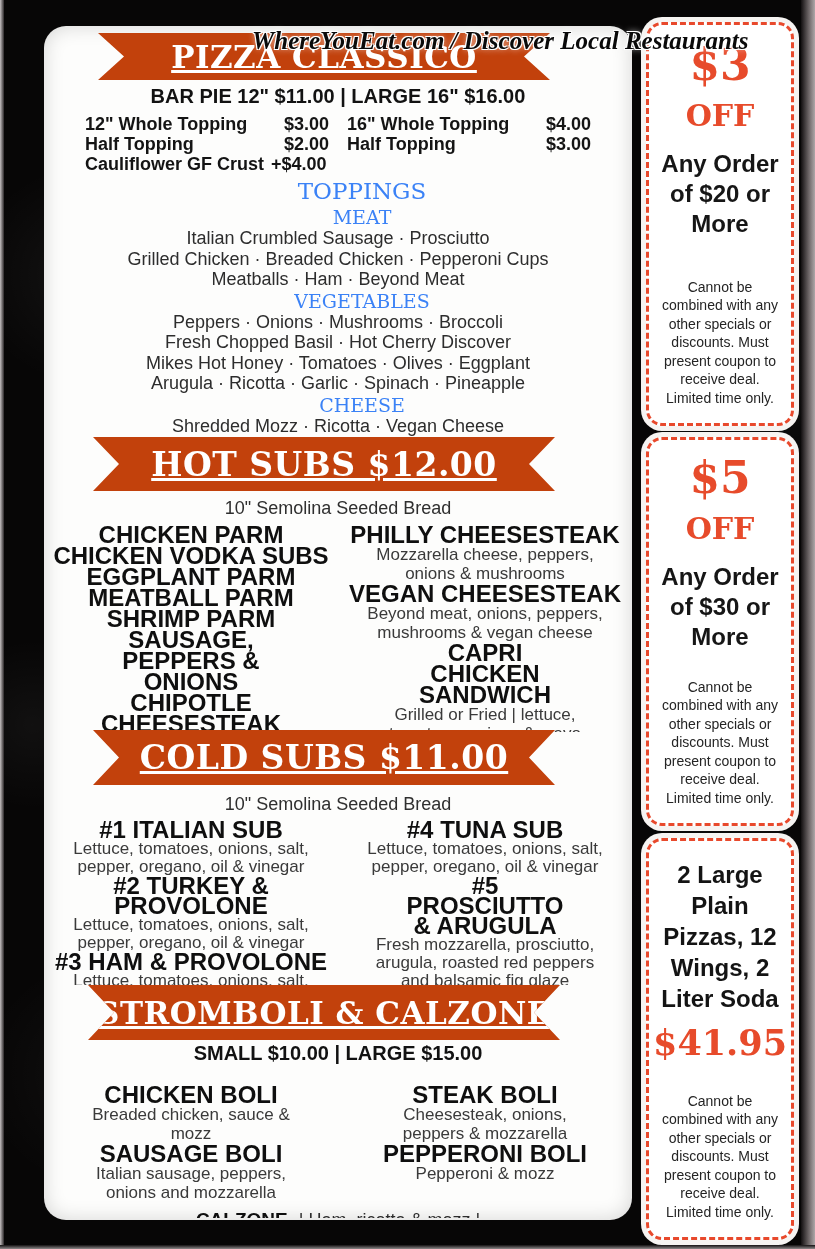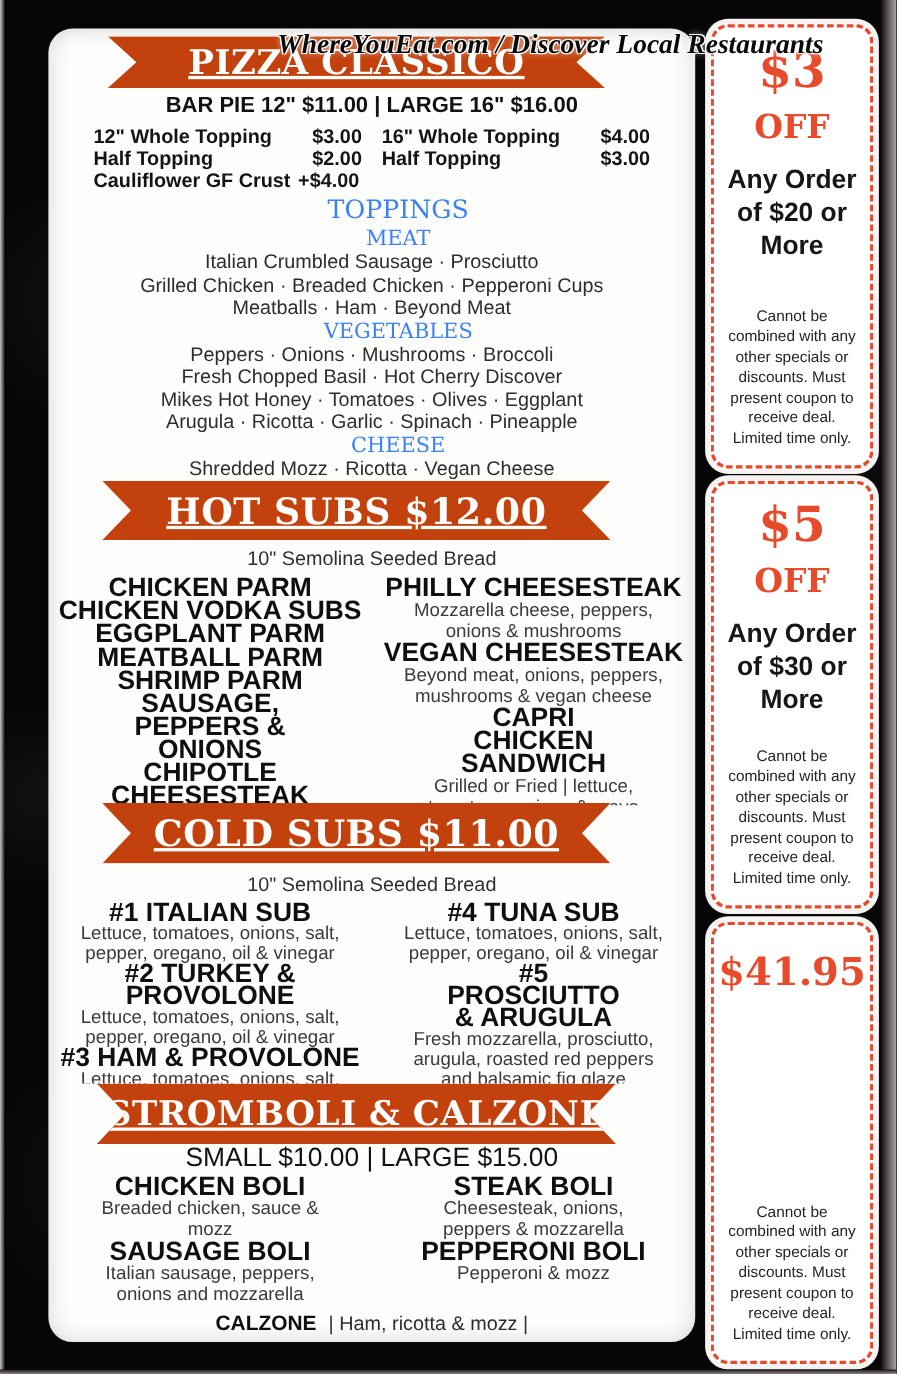--- a/index.html
+++ b/index.html
@@ -54,21 +54,21 @@
   .cols{display:flex;}
   .col{flex:1;padding:0 4px;}
   .item-name{font-weight:700;font-size:24px;line-height:21px;color:#0f0f0f;}
   .item-name.narrow{max-width:195px;margin:0 auto;}
   .item-name.narrow2{max-width:172px;margin:0 auto;}
   .item-desc{font-size:17px;line-height:19px;color:#3a3a3a;max-width:238px;margin:0 auto;}
   #cold-block .item-name{line-height:20px;}
   #cold-block .item-desc{max-width:244px;line-height:18px;}
   #strom-block .item-name{line-height:22px;}
   #strom-block .item-desc{max-width:218px;line-height:18.5px;}
-  .size-line{font-weight:400;font-size:24px;line-height:22px;color:#121212;margin-bottom:4px;}
+  .size-line{font-weight:700;font-size:20px;line-height:22px;color:#121212;margin-bottom:20px;}
   .calzone-line{margin-top:7px;font-size:18px;line-height:21px;color:#2d2d2d;}
   .calzone-line .cname{font-weight:700;font-size:19px;color:#0e0e0e;margin-right:11px;}
 
   
   .coupon{position:absolute;left:646px;width:148px;z-index:2;background:#fff;
     border:3px dashed #e8492c;border-radius:16px;box-shadow:0 0 0 5px #f6f4f2;
     display:flex;flex-direction:column;align-items:center;text-align:center;
     box-sizing:border-box;}
   #coupon-1{top:22px;height:404px;padding:16px 8px 16px;}
   #coupon-2{top:437px;height:389px;padding:14px 8px 16px;}
@@ -232,19 +232,20 @@
 
   <div class="coupon" id="coupon-2">
     <div class="coupon-amount">$5</div>
     <div class="coupon-off">OFF</div>
     <div class="coupon-applies">Any Order of $30 or More</div>
     <div class="coupon-spacer"></div>
     <div class="coupon-fine">Cannot be combined with any other specials or discounts. Must present coupon to receive deal. Limited time only.</div>
   </div>
 
   <div class="coupon" id="coupon-3">
+    <div class="coupon-deal">2 Large Plain Pizzas, 12 Wings, 2 Liter Soda</div>
     <div class="coupon-price">$41.95</div>
     <div class="coupon-spacer"></div>
     <div class="coupon-fine">Cannot be combined with any other specials or discounts. Must present coupon to receive deal. Limited time only.</div>
   </div>
 
   <div class="watermark">WhereYouEat.com / Discover Local Restaurants</div>
 </div>
 
 </body></html>

